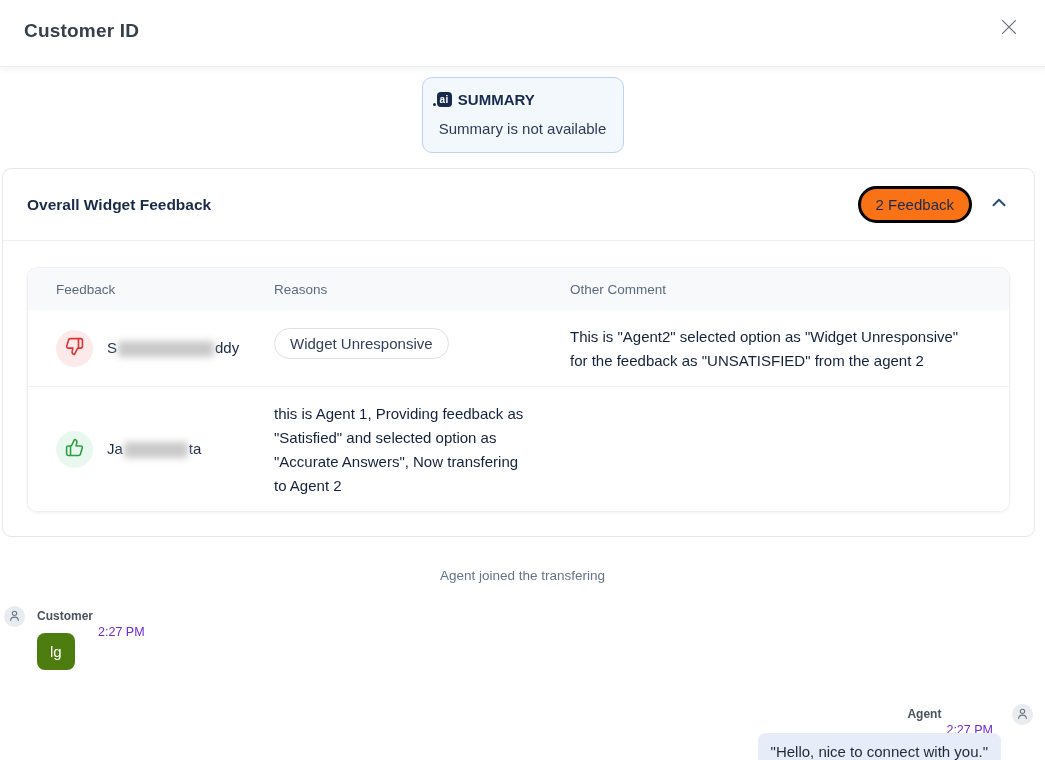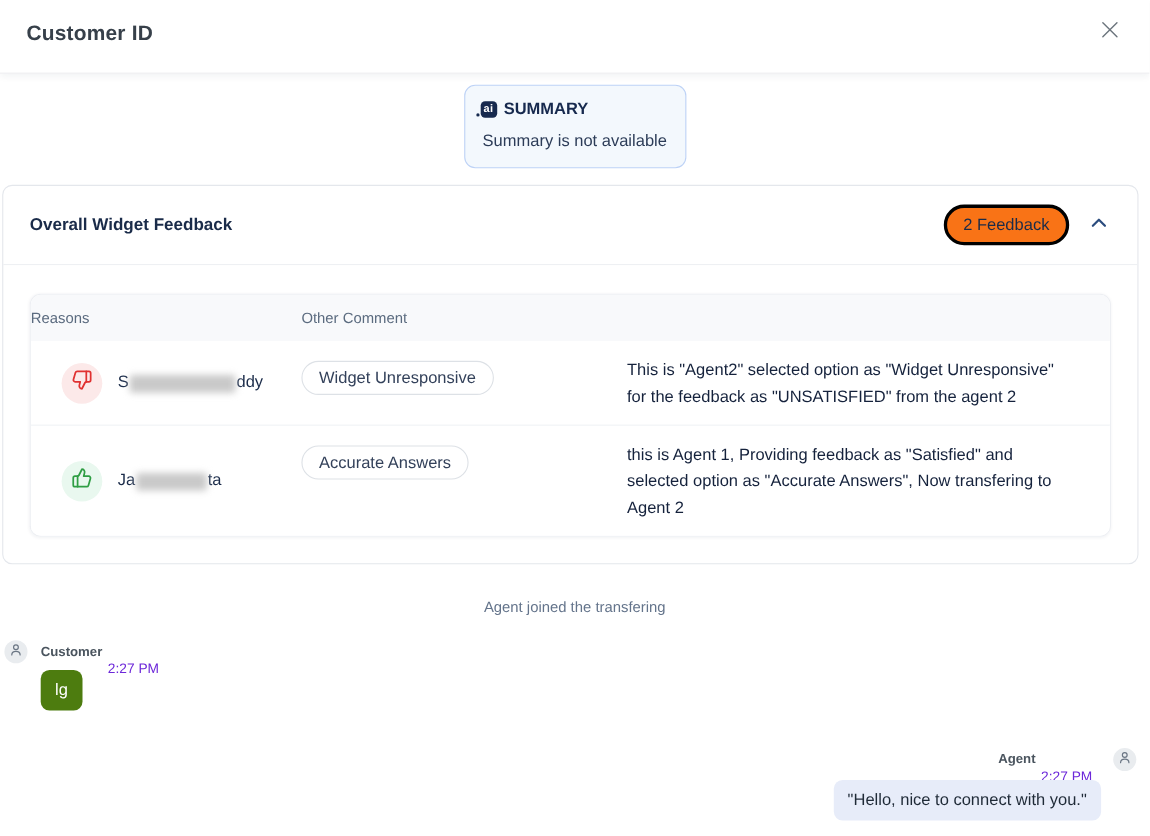--- a/index.html
+++ b/index.html
@@ -94,20 +94,21 @@
               <polyline points="6,14.5 12,8.5 18,14.5"></polyline>
             </svg>
         </span>
       </button>
     </div>
   </div>
 
   <div class="panel-body">
     <div class="fb-table">
       <div class="fb-head">
+        <div class="cell c1">Feedback</div>
         <div class="cell">Reasons</div>
         <div class="cell">Other Comment</div>
       </div>
 
       <div class="fb-row">
         <div class="who-cell">
           <span class="sent-circle neg">
             <span>
               <svg width="19" height="19" viewBox="0 0 24 24" fill="none" stroke="#e03131" stroke-width="2" stroke-linecap="round" stroke-linejoin="round">
                   <path d="M17 14V2"></path>
@@ -127,23 +128,20 @@
         <div class="who-cell">
           <span class="sent-circle pos">
             <span>
               <svg width="19" height="19" viewBox="0 0 24 24" fill="none" stroke="#2f9e44" stroke-width="2" stroke-linecap="round" stroke-linejoin="round">
                   <path d="M7 10v12"></path>
                   <path d="M15 5.88 14 10h5.83a2 2 0 0 1 1.92 2.56l-2.33 8A2 2 0 0 1 17.5 22H4a2 2 0 0 1-2-2v-8a2 2 0 0 1 2-2h2.76a2 2 0 0 0 1.79-1.11L12 2a3.13 3.13 0 0 1 3 3.88Z"></path>
                 </svg>
             </span>
           </span>
           <span class="fb-name"><span>Ja</span><span class="blur-redact blur-w2"></span><span>ta</span></span>
-        </div>
-        <div class="reason-cell">
-          <span class="reason-pill">Accurate Answers</span>
         </div>
         <div class="comment-cell">this is Agent 1, Providing feedback as "Satisfied" and selected option as "Accurate Answers", Now transfering to Agent 2</div>
       </div>
     </div>
   </div>
 </div>
 
 <div class="chat-system">Agent joined the transfering</div>
 
 <div class="msg-left">

